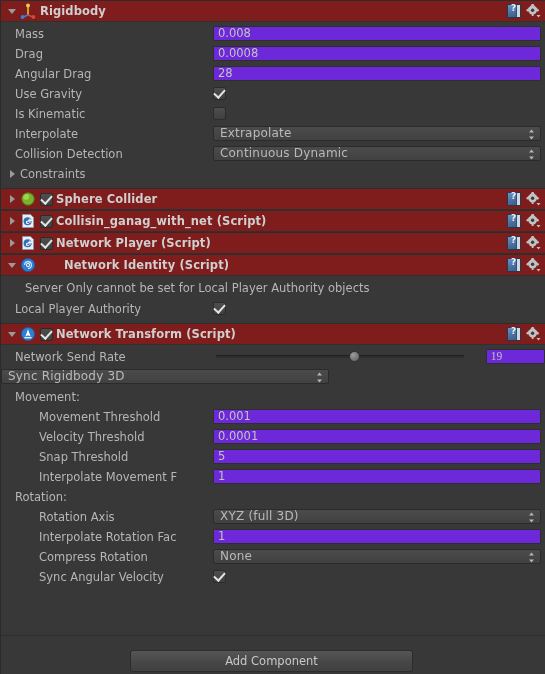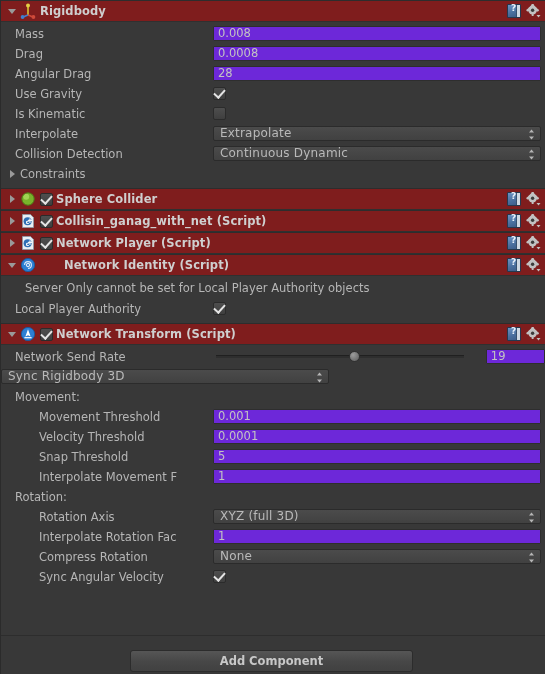--- a/index.html
+++ b/index.html
@@ -213,20 +213,21 @@
     position: absolute;
     width: 11px; height: 11px;
     border-radius: 50%;
     background: radial-gradient(circle at 35% 32%, #9d9d9d, #6e6e6e 70%, #5a5a5a 100%);
     border: 1px solid #313131;
     box-sizing: border-box;
   }
   .slider-num {
     width: 60px;
     margin-left: 19px;
+    font-family: Liberation Serif, serif;
   }
   
   .addcomp-area {
     position: absolute;
     left: 0; right: 0;
     bottom: 0;
     height: 38px;
     border-top: 1px solid #2d2d2d;
     background: #383838;
   }
@@ -237,21 +238,20 @@
     width: 283px;
     height: 22px;
     background: linear-gradient(#565656,#474747 52%,#414141);
     border: 1px solid #2c2c2c;
     border-radius: 3px;
     box-sizing: border-box;
     text-align: center;
     font-size: 11.5px;
     color: #c8c8c8;
     line-height: 20px;
-    font-weight: bold;
   }
   .gap6 { height: 6px; }
   .gap3 { height: 3px; }
 </style>
 </head>
 <body>
 
 <div id="inspector">
 
   <div class="comp-header">

